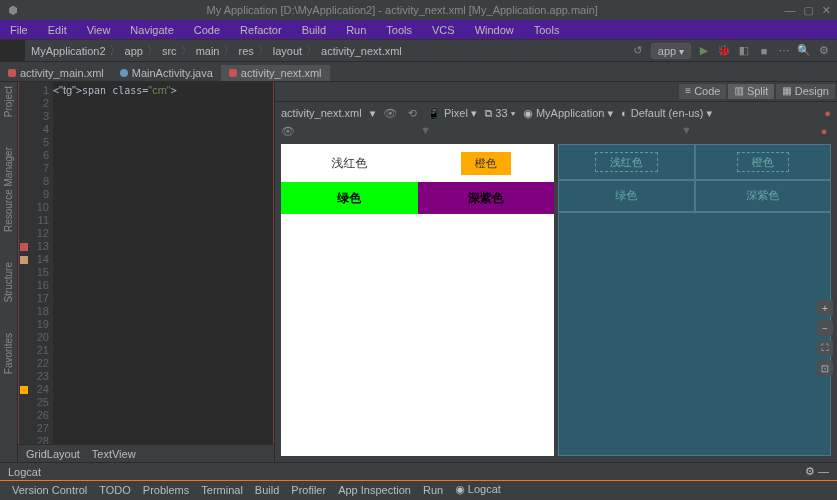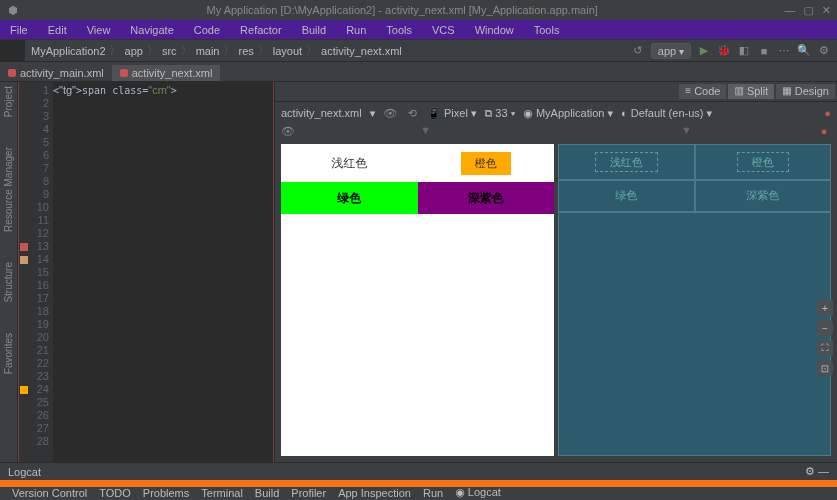--- a/index.html
+++ b/index.html
@@ -43,21 +43,21 @@
 .bp-cell { border:1px solid #4a7a8a; color:#6aa; font-size:11px; }
 .bp-cell .inner { border:1px dashed #5a9aaa; padding:0 14px; line-height:18px; }
 .phone .r1a { height:38px; }
 .phone .r1b { height:38px; }
 .phone .r2 { height:32px; font-weight:bold; }
 .pink { color:#333; }
 .orange { background:#ffaa00; color:#333; margin:6px auto; padding:4px 14px; }
 .green { background:#00ff00; color:#000; }
 .purple { background:#800080; color:#000; }
 .crumbs-bot { height:18px; background:#3c3f41; padding:0 8px; display:flex; align-items:center; gap:12px; font-size:10px; color:#bbb; border-top:1px solid #2b2b2b; }
-.bottom { height:18px; background:#3c3f41; display:flex; align-items:center; padding:0 6px; font-size:10px; border-top:7px solid #f97316; }
+.bottom { height:18px; background:#3c3f41; display:flex; align-items:center; padding:0 6px; font-size:10px; border-top:1px solid #f97316; }
 .bottom span { padding:0 6px; color:#bbb; }
 .status { height:18px; background:#3c3f41; display:flex; align-items:center; padding:0 6px; font-size:10px; color:#888; }
 .pv-act { position:absolute; right:4px; top:50%; display:flex; flex-direction:column; gap:4px; }
 .pv-act span { width:16px; height:16px; background:#4c5052; border-radius:3px; display:flex; align-items:center; justify-content:center; font-size:10px; color:#bbb; }
 </style>
 </head>
 <body>
 
 <div class="titlebar">
   <span class="ico">⬢</span>
@@ -110,20 +110,24 @@
     <span class="ico">⋯</span>
     <span class="ico">🔍</span>
     <span class="ico">⚙</span>
   </div>
 </div>
 
 <div class="tabs">
     <div class="tab">
       <span class="dot"></span>
       <span>activity_main.xml</span>
+    </div>
+    <div class="tab">
+      <span class="dot dotj"></span>
+      <span>MainActivity.java</span>
     </div>
     <div class="tab active">
       <span class="dot"></span>
       <span>activity_next.xml</span>
     </div>
   </div>
 
 <div class="main">
   <div class="side">
     <span>Project</span>
@@ -159,20 +163,24 @@
           <div class="ln">22</div>
           <div class="ln">23</div>
           <div class="ln">24<span class="mk" style="background: rgb(255, 170, 0);"></span></div>
           <div class="ln">25</div>
           <div class="ln">26</div>
           <div class="ln">27</div>
           <div class="ln">28</div>
         </div>
       <div class="code">&lt;<span class="&lt;span">"tg"</span>&gt;span class=<span class="st">"cm"</span>&gt;</div>
     </div>
+    <div class="crumbs-bot">
+      <span>GridLayout</span>
+        <span>TextView</span>
+    </div>
   </div>
 
   <div class="preview">
     <div class="pv-tabs">
       <span class="pv-tab">≡ <span>Code</span></span>
       <span class="pv-tab" style="background:#5a5e60">▥ <span>Split</span></span>
       <span class="pv-tab">▦ <span>Design</span></span>
     </div>
     <div class="pv-tool">
       <span>activity_next.xml</span>

